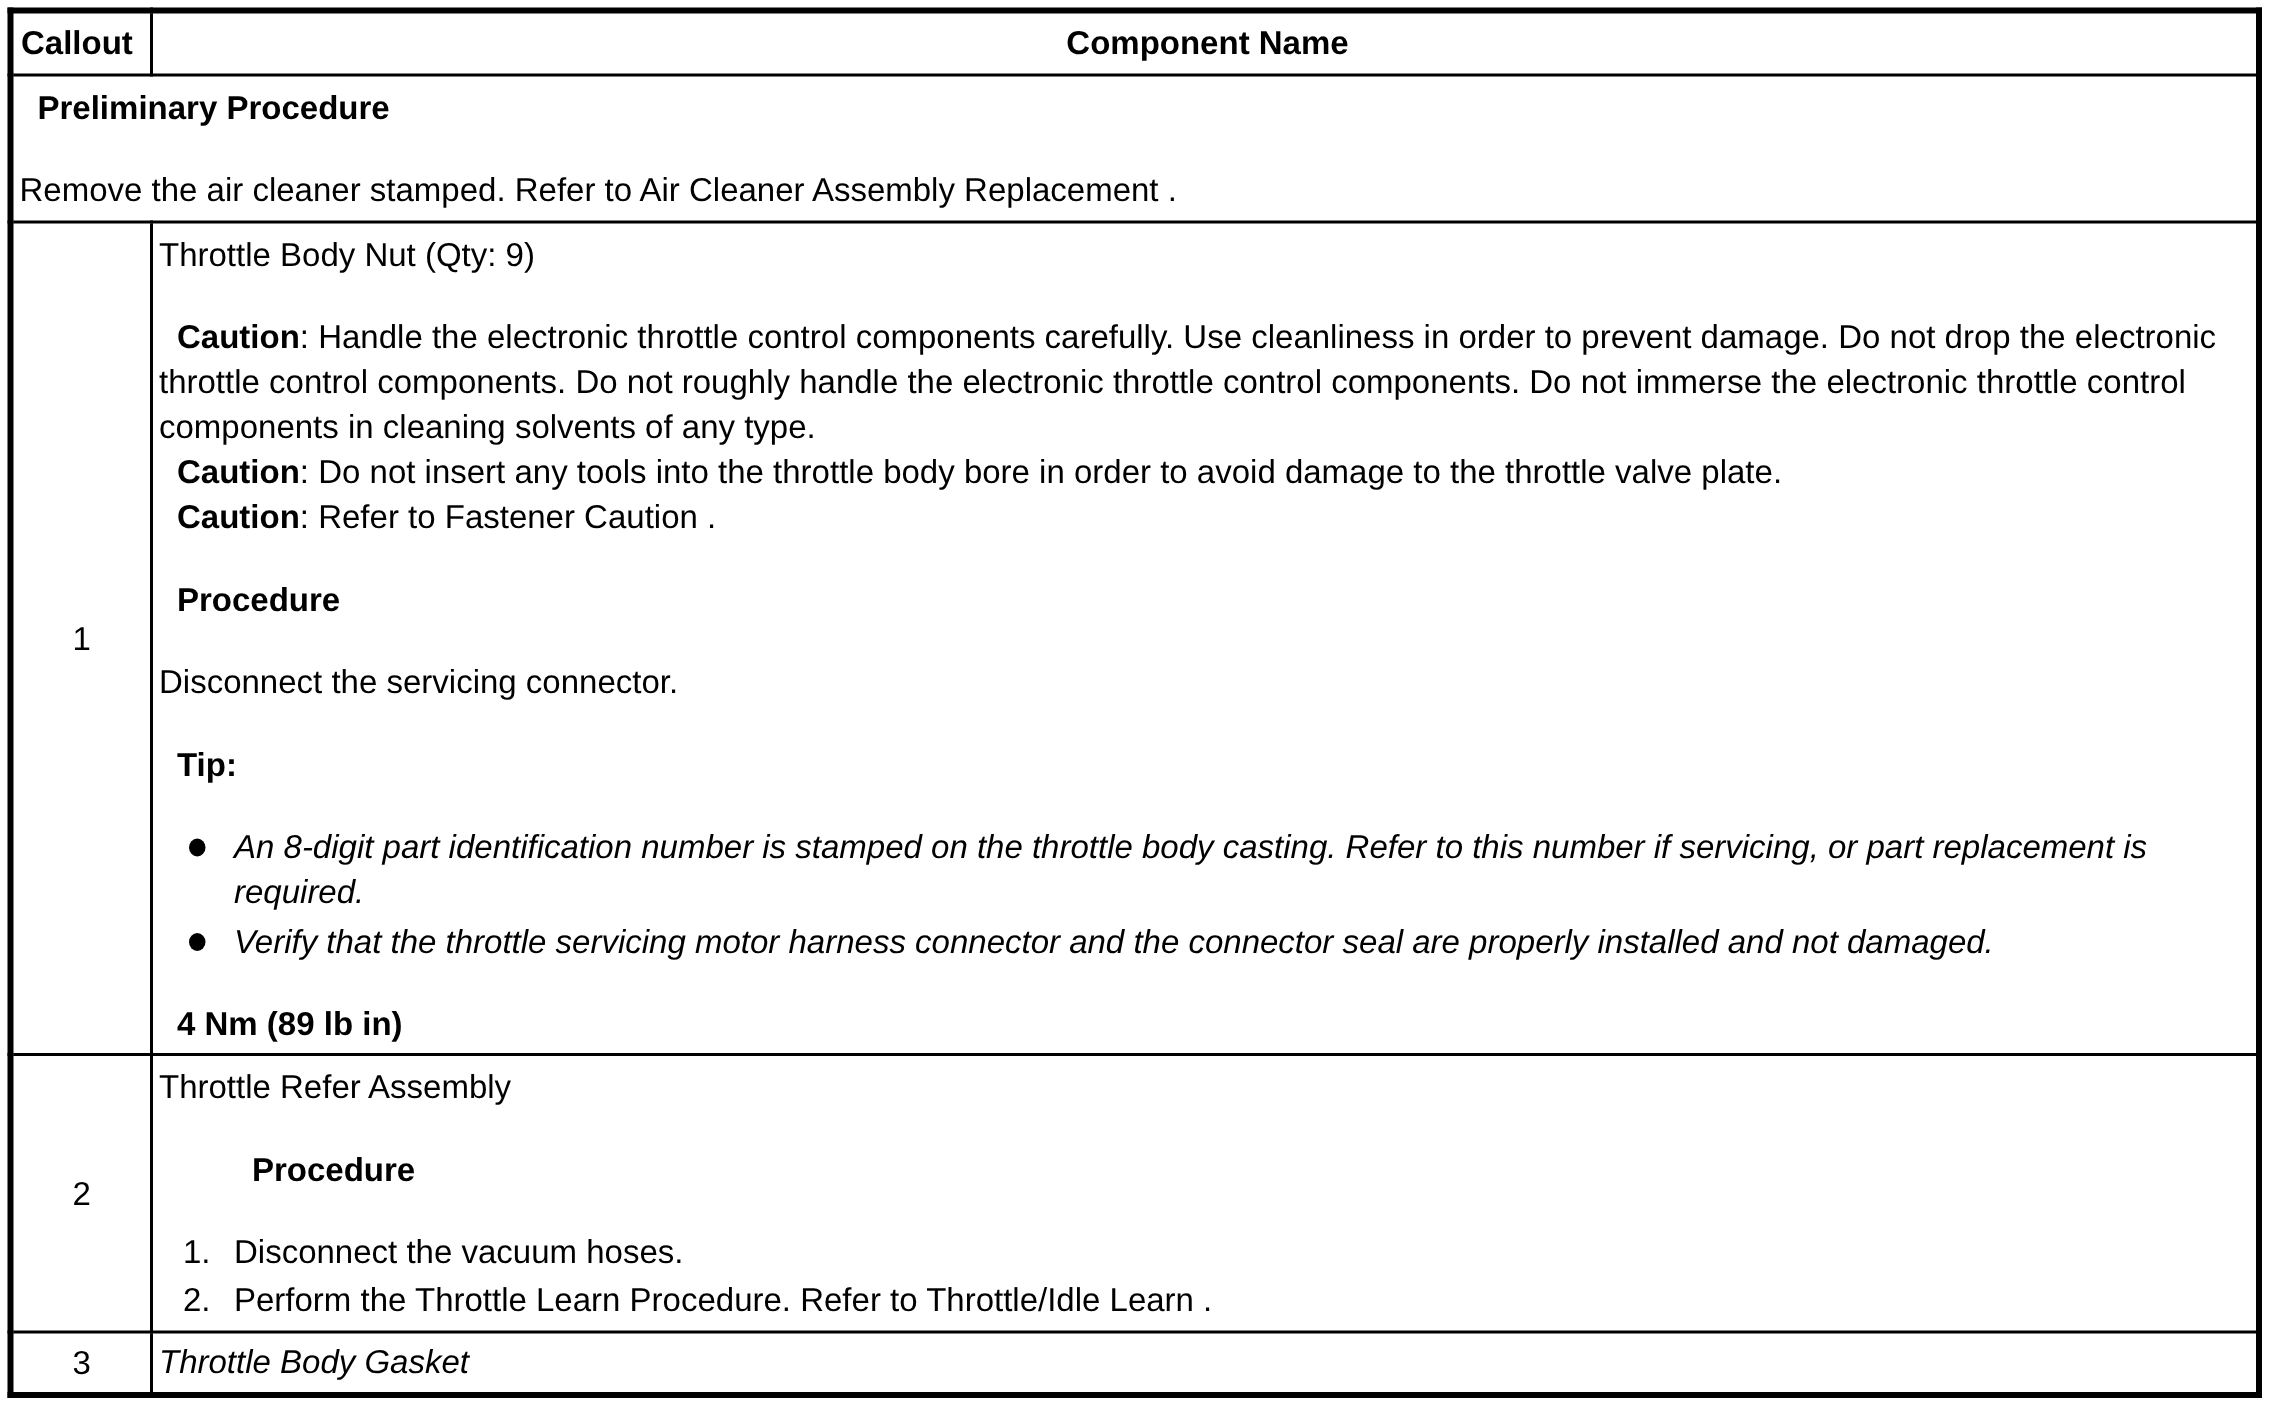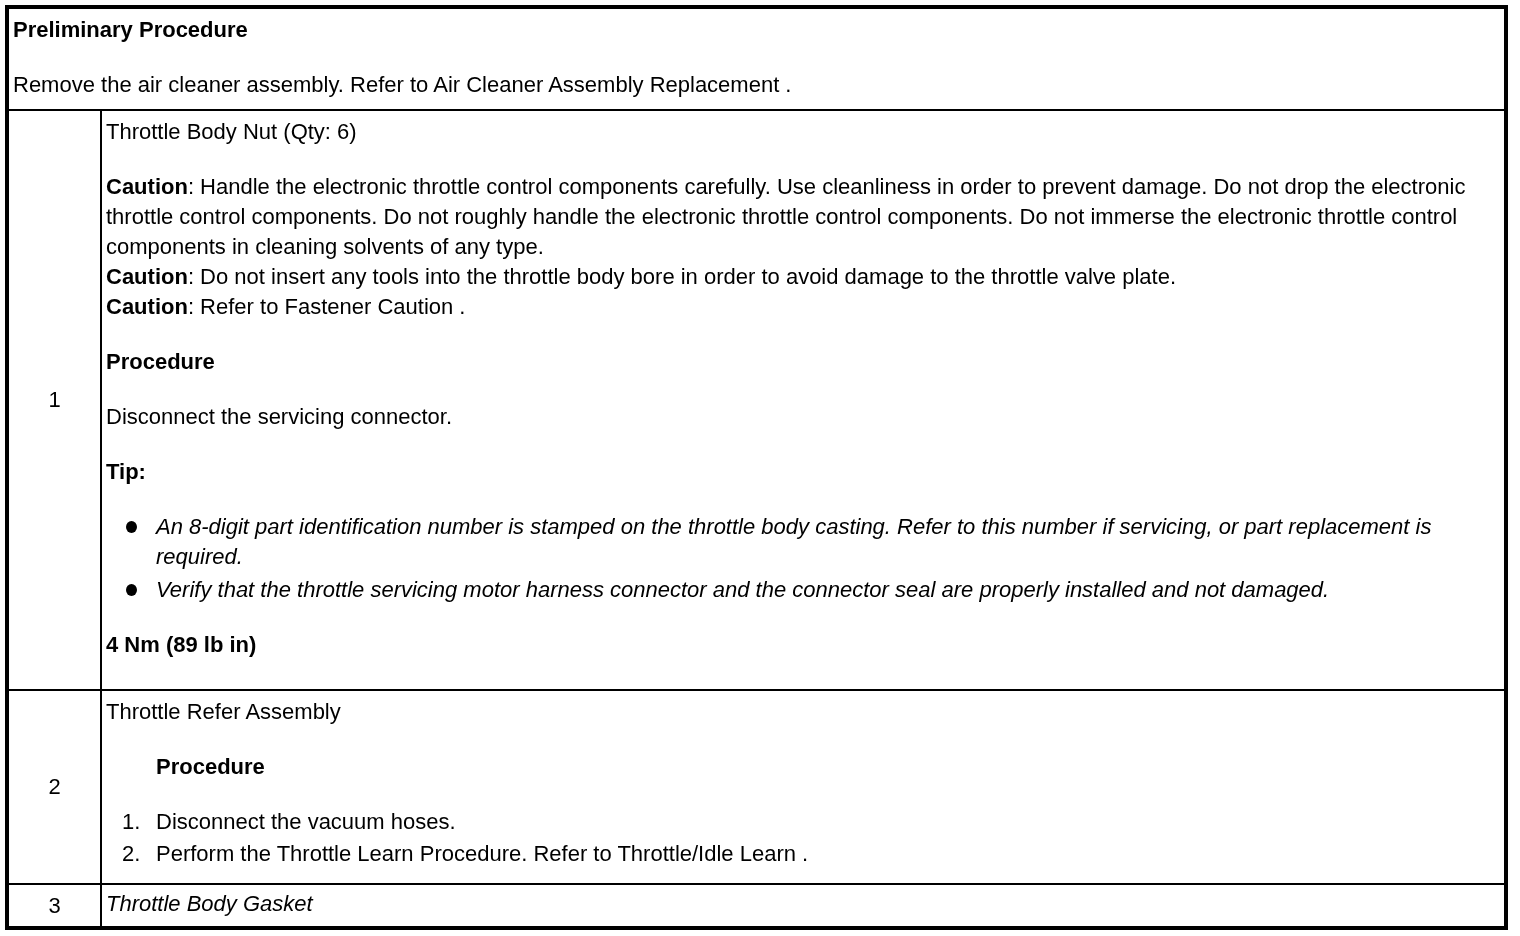--- a/index.html
+++ b/index.html
@@ -38,21 +38,21 @@
       height: 40px;
       vertical-align: middle !important;
     }
     th.callout-head { text-align: left; padding-left: 5px; }
     th.name-head { text-align: center; }
     td.callout-cell {
       text-align: center;
       vertical-align: middle !important;
       padding-left: 0;
     }
-    .bold { font-weight: bold; }
+    .bold { font-weight: bold; margin-left: 12px; }
     p { margin: 0; }
     .prelim-cell { padding-top: 6px !important; }
     .gap { height: 25px; }
     .name-cell { padding-top: 6px !important; }
     ul.tip-list {
       list-style: none;
       margin: 0;
       padding: 0 0 0 20px;
       font-style: italic;
     }
@@ -89,33 +89,37 @@
   </style>
 </head>
 <body>
 
 <table class="doc-table">
   <colgroup>
     <col class="col-callout">
     <col>
   </colgroup>
   <tbody>
+      <tr>
+    <th class="callout-head">Callout</th>
+    <th class="name-head">Component Name</th>
+  </tr>
 
   <tr style="height:98px;">
     <td colspan="2" class="prelim-cell">
       <p class="bold">Preliminary Procedure</p>
       <div class="gap"></div>
-      <p>Remove the air cleaner assembly. Refer to Air Cleaner Assembly Replacement .</p>
+      <p>Remove the air cleaner stamped. Refer to Air Cleaner Assembly Replacement .</p>
     </td>
   </tr>
 
   <tr style="height:555px;">
     <td class="callout-cell">1</td>
     <td class="name-cell">
-      <p>Throttle Body Nut (Qty: 6)</p>
+      <p>Throttle Body Nut (Qty: 9)</p>
       <div class="gap"></div>
       <p><span class="bold">Caution</span><span>: Handle the electronic throttle control components carefully. Use cleanliness in order to prevent damage. Do not drop the electronic throttle control components. Do not roughly handle the electronic throttle control components. Do not immerse the electronic throttle control components in cleaning solvents of any type.</span></p>
       <p><span class="bold">Caution</span><span>: Do not insert any tools into the throttle body bore in order to avoid damage to the throttle valve plate.</span></p>
       <p><span class="bold">Caution</span><span>: Refer to Fastener Caution .</span></p>
       <div class="gap"></div>
       <p class="bold">Procedure</p>
       <div class="gap"></div>
       <p>Disconnect the servicing connector.</p>
       <div class="gap"></div>
       <p class="bold">Tip:</p>

